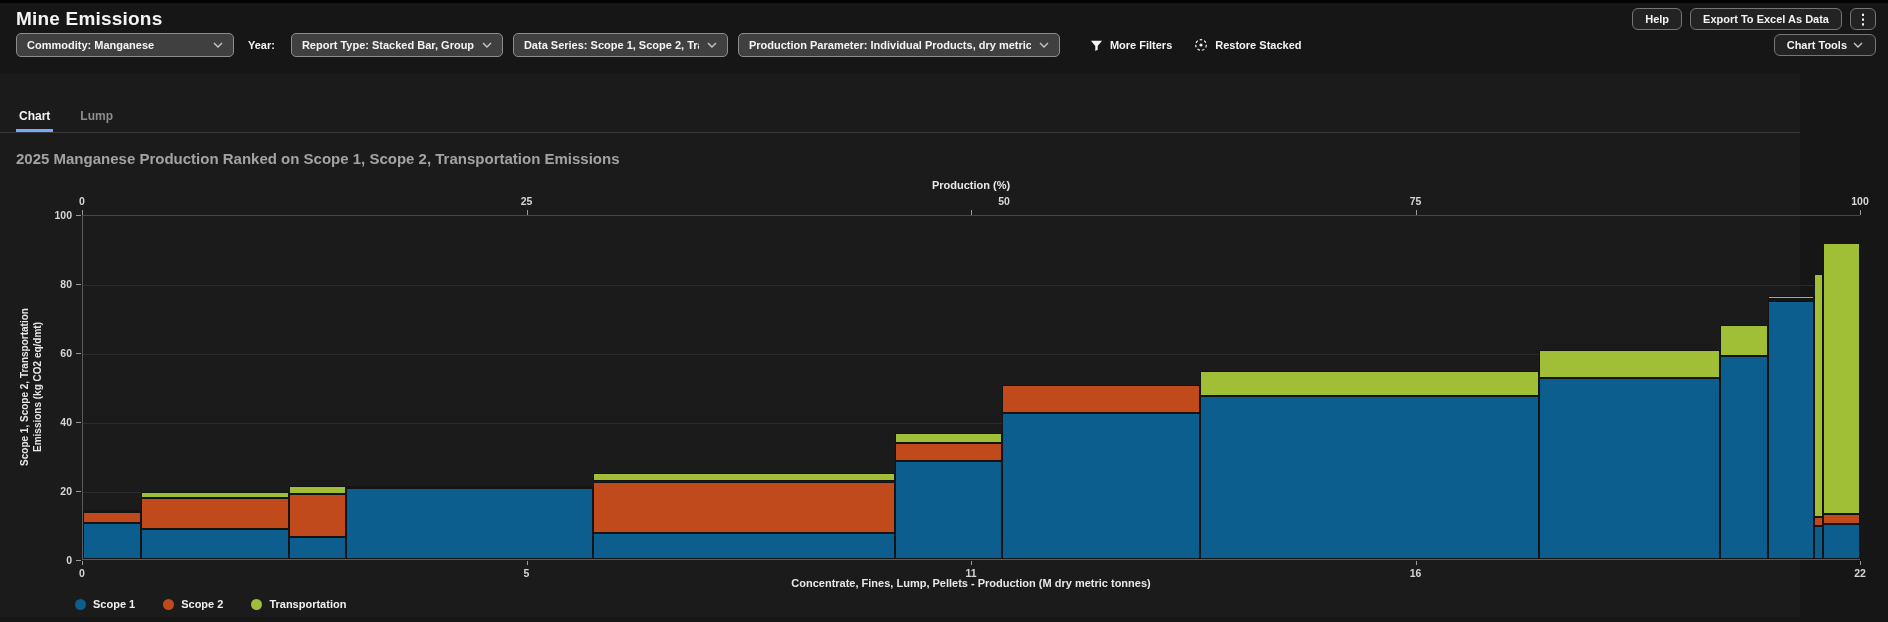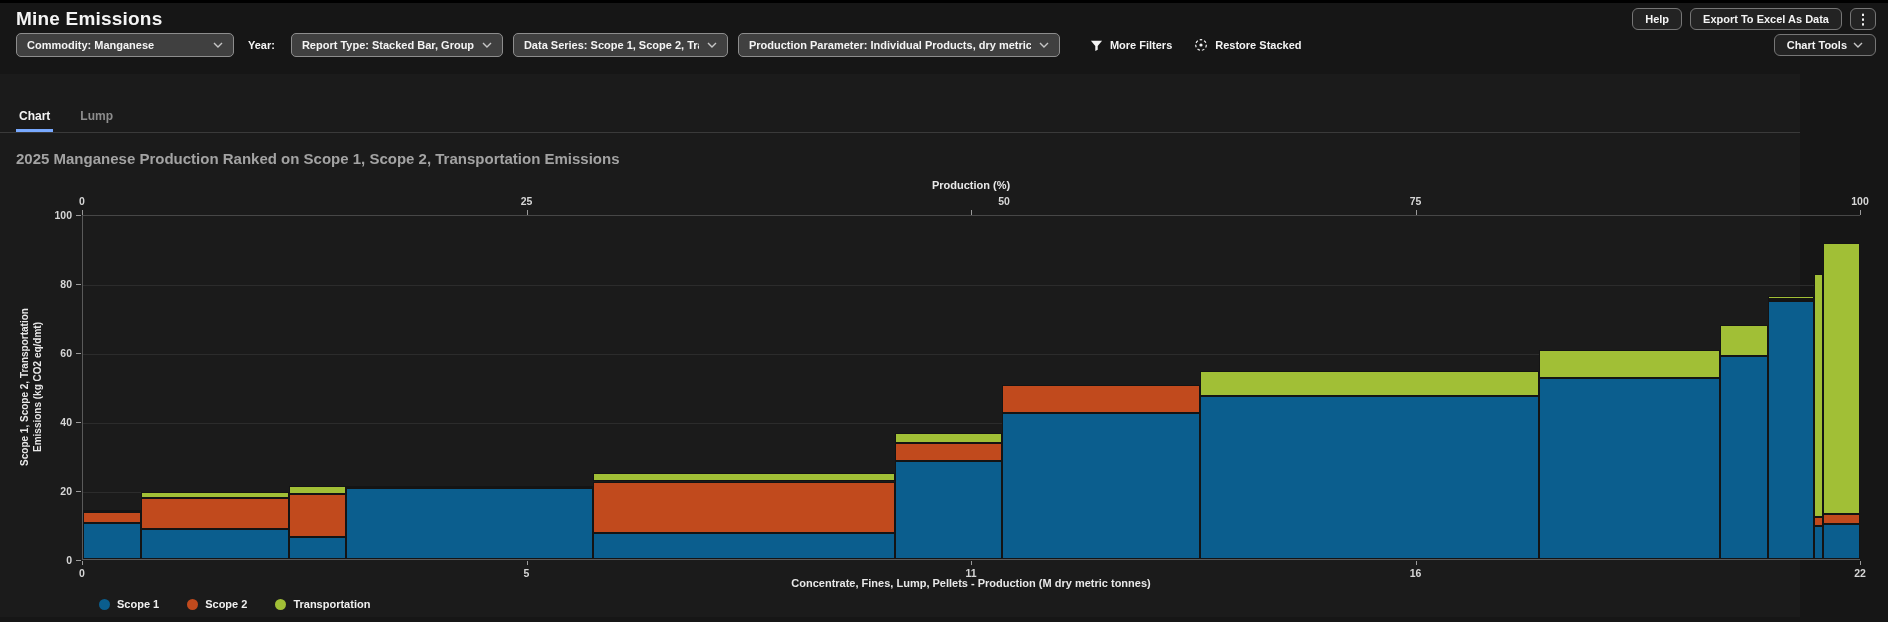--- a/index.html
+++ b/index.html
@@ -60,21 +60,21 @@
   }
   #plot {
     position:absolute; left:82px; top:141px; width:1778px; height:345px;
     border-top:1px solid #474747; border-left:1px solid #5a5a5a; border-bottom:1px solid #5a5a5a;
   }
   .gridline { position:absolute; left:0; width:100%; height:1px; background:#2c2c2c; }
   .bar-col { position:absolute; top:0; height:100%; }
   .bar-seg { position:absolute; width:100%; border:1px solid #141414; }
   .tick-label { position:absolute; font-size:10.5px; font-weight:700; color:#d6d6d6; white-space:nowrap; }
   .tick-mark { position:absolute; background:#9a9a9a; }
-  #legend { position:absolute; left:75px; top:524px; display:flex; align-items:center; gap:28px;margin-left:24px; }
+  #legend { position:absolute; left:75px; top:524px; display:flex; align-items:center; gap:28px; }
   .legend-item { display:flex; align-items:center; gap:7px; }
   .legend-dot { width:11px; height:11px; border-radius:50%; flex:0 0 auto; }
   .legend-label { font-size:11px; font-weight:700; color:#f0f0f0; white-space:nowrap; }
 </style>
 </head>
 <body>
 
 <div class="app">
   <div class="top-strip"></div>
 

